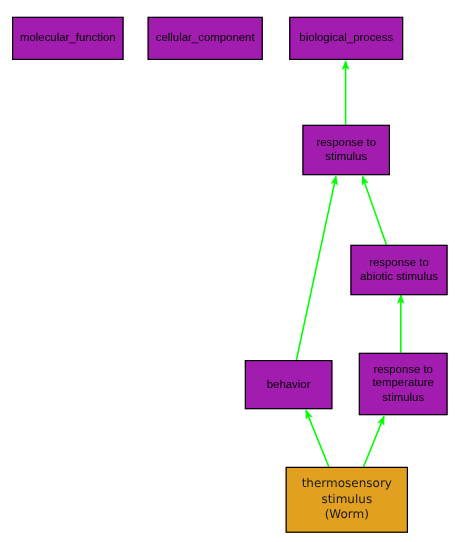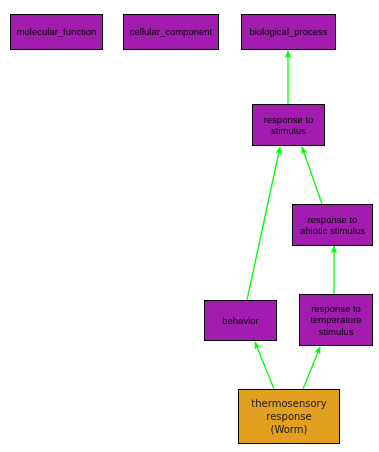--- a/index.html
+++ b/index.html
@@ -101,17 +101,17 @@
   </div>
 
   <div class="node" style="left: 299px; top: 294px; width: 74px; height: 52px;">
     <span class="node-label">response to
 temperature
 stimulus</span>
   </div>
 
   <div class="node highlight" style="left: 238px; top: 389px; width: 102px; height: 55px; background: rgb(226, 160, 32);">
     <span class="node-label">thermosensory
-response
+stimulus
 (Worm)</span>
   </div>
 
 </div>
 
 </body></html>

